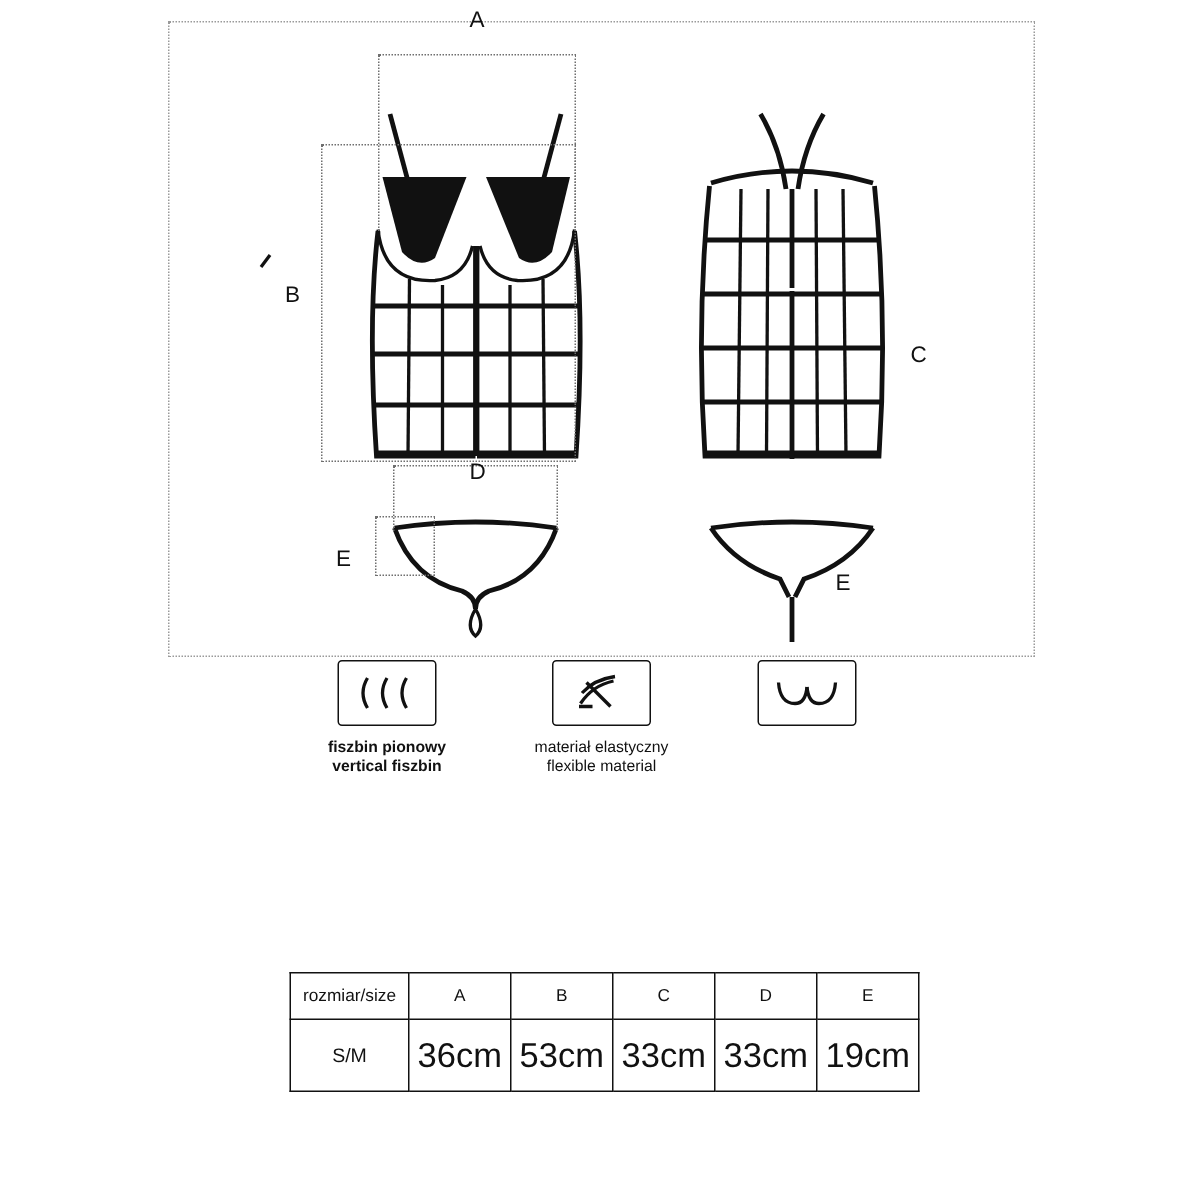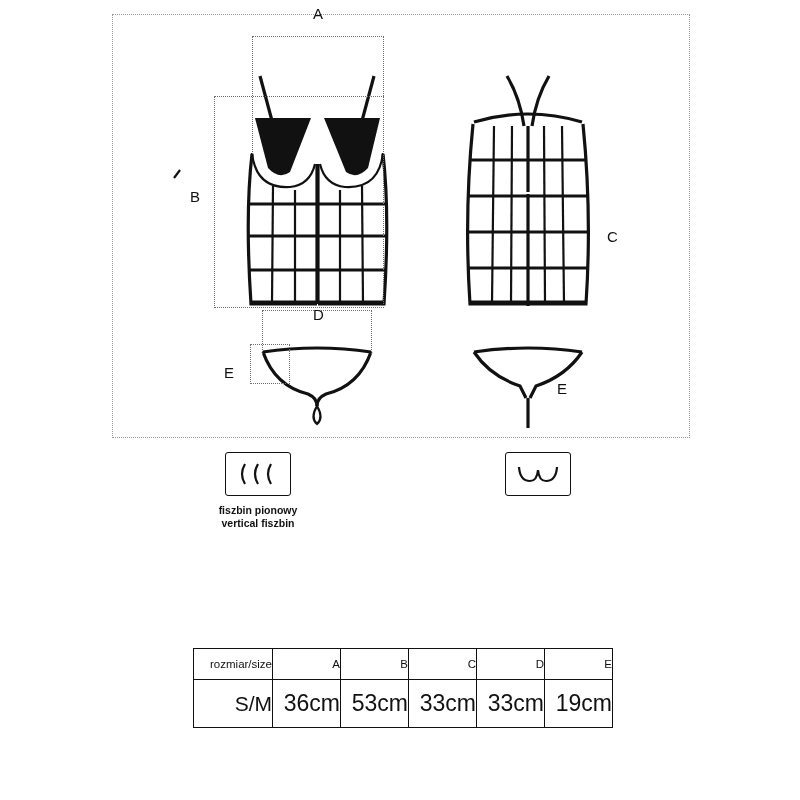--- a/index.html
+++ b/index.html
@@ -52,21 +52,21 @@
   .dbox {
     position: absolute;
     border: 1px dotted #6f6f6f;
     box-sizing: border-box;
   }
 
   
   .features {
     position: absolute;
     left: 112px;
-    top: 452px;
+    top: 440px;
     width: 578px;
     height: 100px;
   }
   .feature {
     position: absolute;
     width: 180px;
     text-align: center;
   }
   .feature .icon-box {
     width: 64px;
@@ -92,36 +92,36 @@
   .size-table {
     position: absolute;
     left: 193px;
     top: 648px;
     width: 414px;
     border-collapse: collapse;
     table-layout: fixed;
   }
   .size-table td, .size-table th {
     border: 1px solid #111;
-    text-align: right;
+    text-align: center;
     font-weight: normal;
     color: #111;
     padding: 0;
     vertical-align: middle;
   }
   .size-table thead td {
     height: 30px;
     font-size: 11.5px;
   }
   .size-table tbody td {
     height: 47px;
     font-size: 23px;
   }
   .size-table tbody td.sizecol {
-    font-size: 21px;
+    font-size: 13px;
   }
   .col-label { width: 78px; }
   .col-v { width: 67px; }
 
   svg { display: block; }
   .ln { fill: none; stroke: #111; stroke-width: 3.2; }
   .ln-thin { fill: none; stroke: #111; stroke-width: 2.2; }
   .fill-blk { fill: #111; stroke: none; }
 </style>
 </head>
@@ -228,20 +228,34 @@
           <path class="ln-thin" d="M23 3 Q17 13 23 23" stroke-width="1.8"></path>
           <path class="ln-thin" d="M36 3 Q30 13 36 23" stroke-width="1.8"></path>
         </svg>
       </div>
       <div class="cap">
         <div class="bold">fiszbin pionowy</div>
         <div class="bold">vertical fiszbin</div>
       </div>
     </div>
 
+    <div class="feature" style="left:199px; top:0;">
+      <div class="icon-box">
+        <svg width="44" height="26" viewBox="0 0 44 26">
+          <path class="ln-thin" d="M8 20 Q16 8 30 5" stroke-width="1.6"></path>
+          <path class="ln-thin" d="M9 13 Q17 4 31 2" stroke-width="1.6"></path>
+          <path class="ln-thin" d="M7 22 L16 22" stroke-width="1.6"></path>
+          <path class="ln-thin" d="M12 6 Q20 14 28 22" stroke-width="1.6"></path>
+        </svg>
+      </div>
+      <div class="cap">
+        <div>materiał elastyczny</div>
+        <div>flexible material</div>
+      </div>
+    </div>
 
     <div class="feature" style="left:336px; top:0;">
       <div class="icon-box">
         <svg width="48" height="26" viewBox="0 0 48 26">
           <path class="ln-thin" d="M5 6 Q6 20 16 20 Q23 20 24 9" stroke-width="1.8"></path>
           <path class="ln-thin" d="M43 6 Q42 20 32 20 Q25 20 24 9" stroke-width="1.8"></path>
         </svg>
       </div>
     </div>
   </div>

